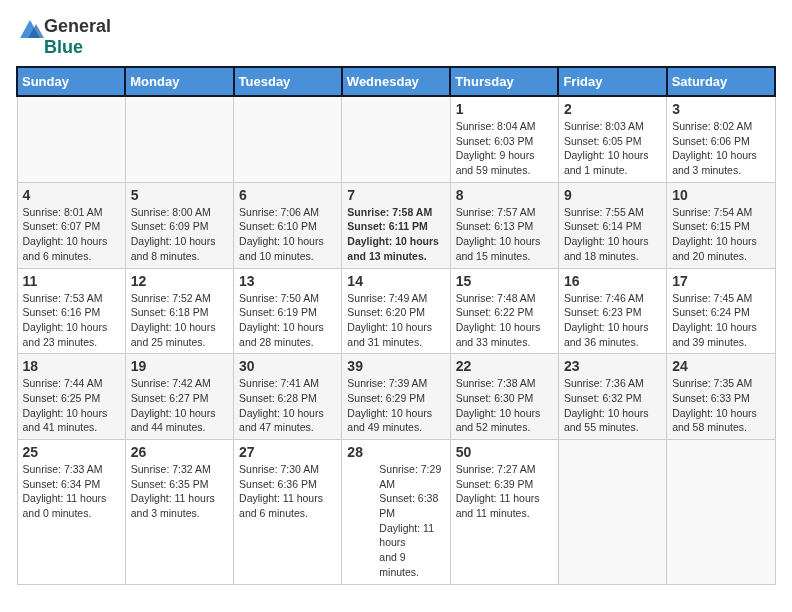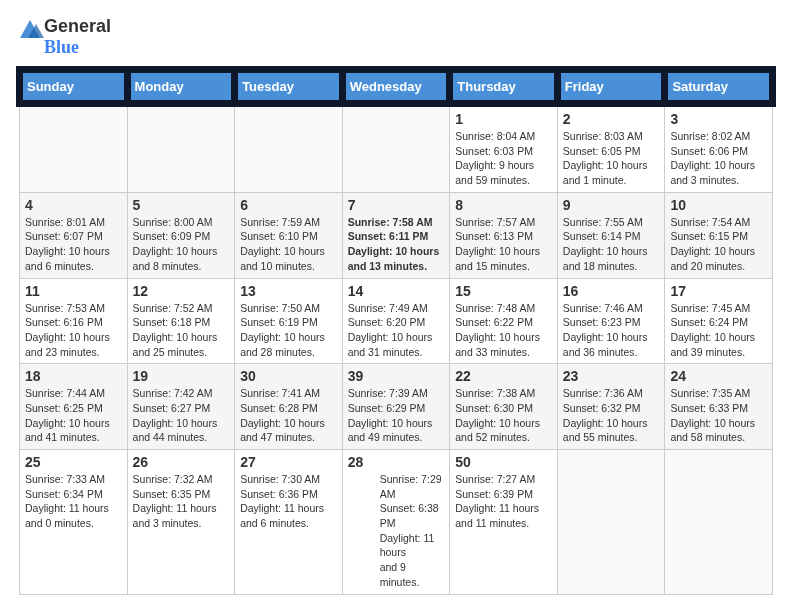--- a/index.html
+++ b/index.html
@@ -22,22 +22,21 @@
       gap: 0;
     }
     .logo-text-general {
       font-size: 18px;
       font-weight: bold;
       color: #333;
     }
     .logo-text-blue {
       font-size: 18px;
       font-weight: bold;
-      color: #3b82f6;
-      font-family: Liberation Serif, serif;
+      color: #0f766e;
     }
     .logo-icon {
       width: 28px;
       height: 28px;
     }
     .title-area {
       text-align: right;
     }
     .main-title {
       font-size: 36px;
@@ -53,21 +52,21 @@
       border-collapse: collapse;
       table-layout: fixed;
     }
     thead tr th {
       background-color: #4a90d9;
       color: #fff;
       font-size: 13px;
       font-weight: bold;
       padding: 6px 4px;
       text-align: left;
-      border: 7px solid #0f172a;
+      border: 2px solid #0f172a;
     }
     tbody tr td {
       vertical-align: top;
       border: 1px solid #ccc;
       padding: 4px 5px;
       font-size: 11px;
       color: #333;
       height: 80px;
       background: #fff;
     }
@@ -155,21 +154,21 @@
         </td>
         <td>
           <div class="day-number">5</div>
           <div class="day-info" style="white-space: pre-line;">Sunrise: 8:00 AM
 Sunset: 6:09 PM
 Daylight: 10 hours
 and 8 minutes.</div>
         </td>
         <td>
           <div class="day-number">6</div>
-          <div class="day-info" style="white-space: pre-line;">Sunrise: 7:59 AM
+          <div class="day-info" style="white-space: pre-line;">Sunrise: 7:06 AM
 Sunset: 6:10 PM
 Daylight: 10 hours
 and 10 minutes.</div>
         </td>
         <td>
           <div class="day-number">7</div>
           <div class="day-info" style="white-space: pre-line; font-weight: bold;">Sunrise: 7:58 AM
 Sunset: 6:11 PM
 Daylight: 10 hours
 and 13 minutes.</div>

